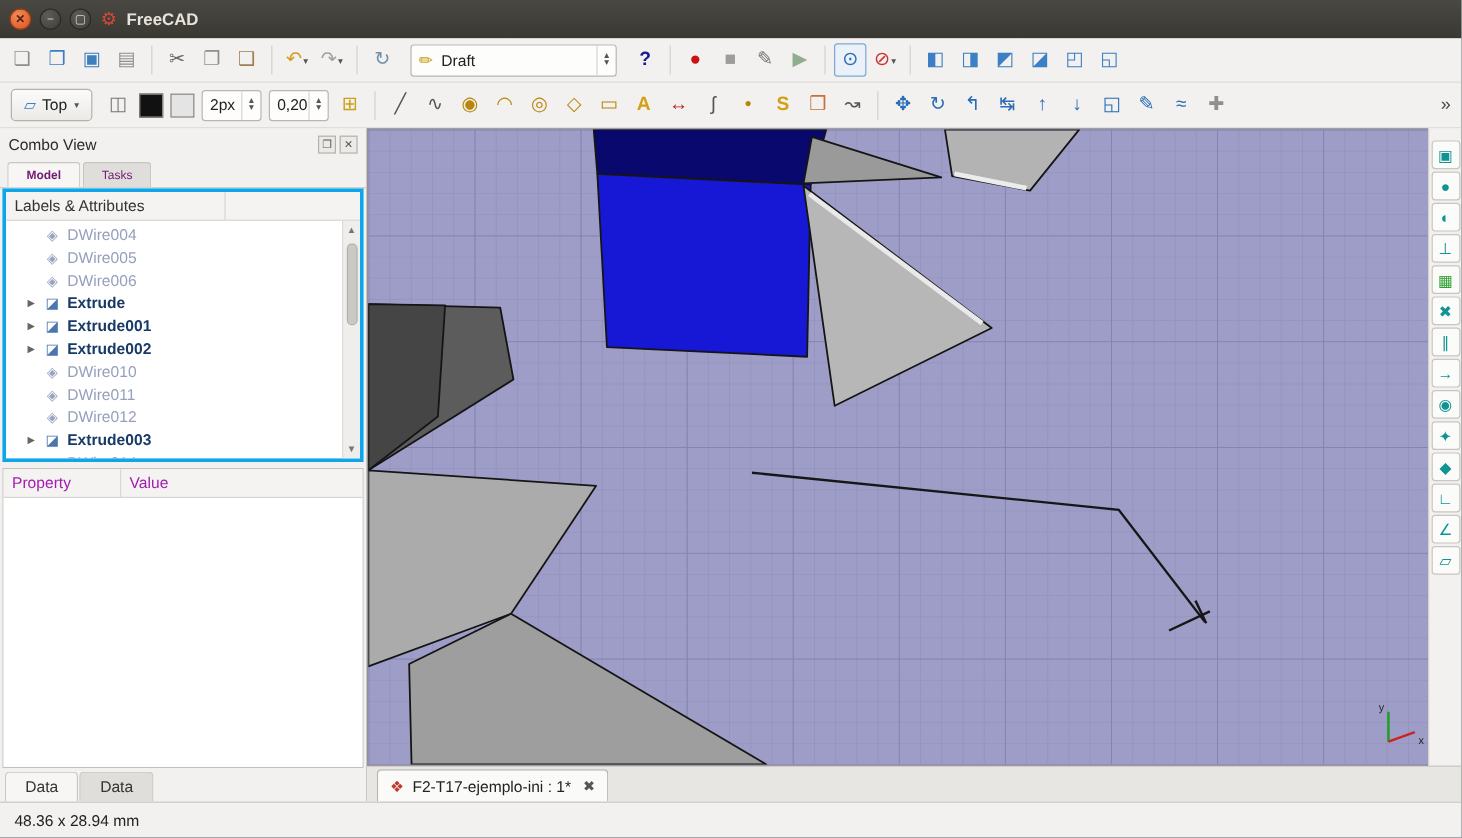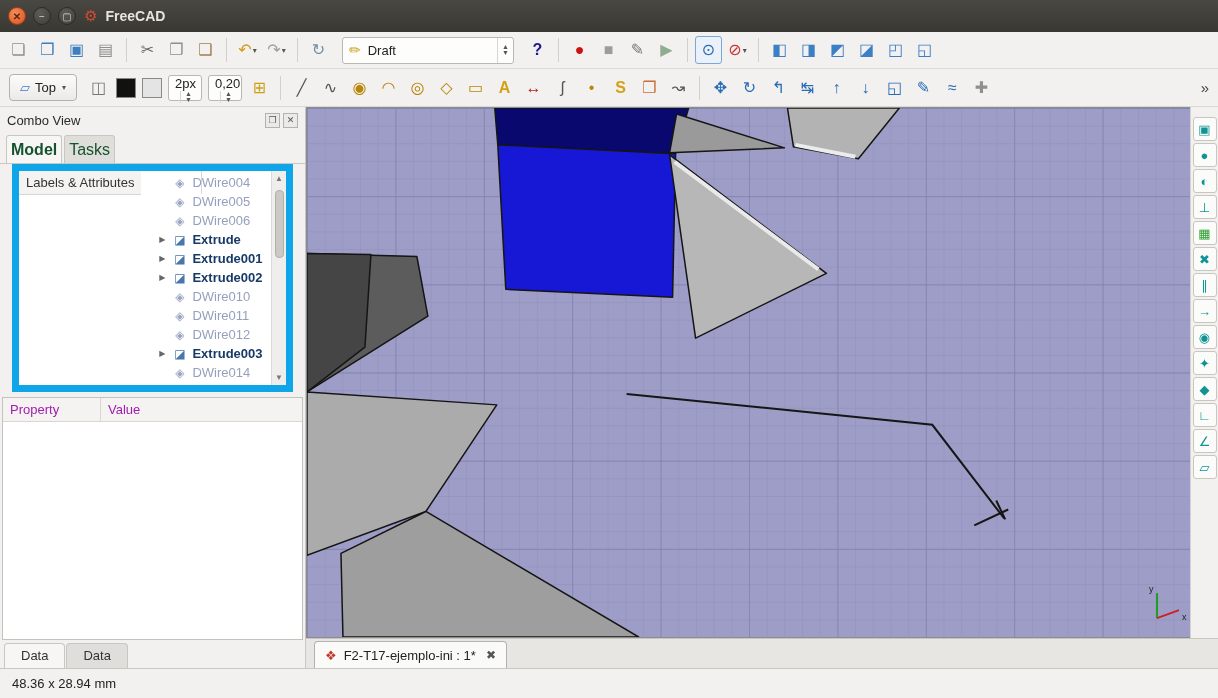--- a/index.html
+++ b/index.html
@@ -28,34 +28,34 @@
   .wb-icon { font-size:14px; color:#c9a21a; margin-right:7px; }
   .wb-label { flex:1; font-size:13px; color:#222; }
   .spincol { display:flex; flex-direction:column; width:16px; height:100%; border-left:1px solid #d8d6d1; align-items:center; justify-content:center; color:#555; }
   .spincol span { font-size:7px; line-height:6px; }
 
   .top-btn { display:flex; align-items:center; gap:5px; height:27px; padding:0 10px; border:1px solid #b4b2ad; border-radius:4px; background:linear-gradient(#fbfbfa,#eceae7); font-size:13px; color:#222; margin:0 6px 0 4px; }
   .top-btn .ticon { color:#3b7fc4; font-size:13px; }
   .swatch { width:20px; height:20px; border:1px solid #8a8884; margin:0 2px; }
   .swatch.black { background:#111; }
   .swatch.light { background:#e4e4e4; }
-  .spinbox { display:flex; align-items:center; height:26px; background:#fdfdfc; border:1px solid #b9b7b2; border-radius:3px; padding-left:6px; font-size:13px; color:#222; margin:0 2px;flex-direction:column; }
+  .spinbox { display:flex; align-items:center; height:26px; background:#fdfdfc; border:1px solid #b9b7b2; border-radius:3px; padding-left:6px; font-size:13px; color:#222; margin:0 2px; }
   .spinbox .val { min-width:26px; }
 
   
   .body { flex:1; display:flex; min-height:0; }
   .left-panel { width:306px; flex:0 0 auto; display:flex; flex-direction:column; background:#f2f1ef; border-right:1px solid #c9c7c2; }
   .combo-header { height:26px; display:flex; align-items:center; padding:0 7px; font-size:13px; color:#2b2b2b; }
   .combo-header .spacer { flex:1; }
   .mini-btn { width:15px; height:15px; border:1px solid #b4b2ad; background:#eceae7; font-size:9px; color:#555; display:flex; align-items:center; justify-content:center; margin-left:3px; }
   .panel-tabs { display:flex; gap:2px; padding:2px 6px 0; border-bottom:1px solid #c9c7c2; }
-  .ptab { padding:5px 4px 4px; font-size:16px; color:#14532d; background:#e0deda; border:1px solid #c9c7c2; border-bottom:none; border-radius:3px 3px 0 0; }
+  .ptab { padding:5px 15px 4px; font-size:10px; color:#701a75; background:#e0deda; border:1px solid #c9c7c2; border-bottom:none; border-radius:3px 3px 0 0; }
   .ptab.active { background:#f7f6f4; font-weight:bold; }
 
-  .tree-box { margin:0 12px; background:#fff; border:7px solid #0ea5e9; height:228px; display:flex; flex:0 0 auto; }
+  .tree-box { margin:0 2px; background:#fff; border:3px solid #0ea5e9; height:228px; display:flex; flex-direction:column; flex:0 0 auto; }
   .tree-header { height:24px; background:#f4f3f1; border-bottom:1px solid #d8d6d1; font-size:13px; color:#333; padding:4px 7px; position:relative; flex:0 0 auto; }
   .tree-header::after { content:""; position:absolute; left:182px; top:0; bottom:0; width:1px; background:#d8d6d1; }
   .tree-body { flex:1; display:flex; overflow:hidden; }
   .tree-list { flex:1; overflow:hidden; padding-top:2px; }
   .tree-row { height:19px; display:flex; align-items:center; font-size:13px; padding-left:16px; gap:5px; white-space:nowrap; }
   .expander { width:10px; font-size:8px; color:#666; text-align:center; }
   .node-icon { width:15px; font-size:12px; text-align:center; }
   .lbl.dwire { color:#96a0bc; }
   .lbl.extrude { color:#173a66; font-weight:bold; }
   .vscroll { width:15px; background:#efeeec; border-left:1px solid #dddbd6; display:flex; flex-direction:column; align-items:center; flex:0 0 auto; }

